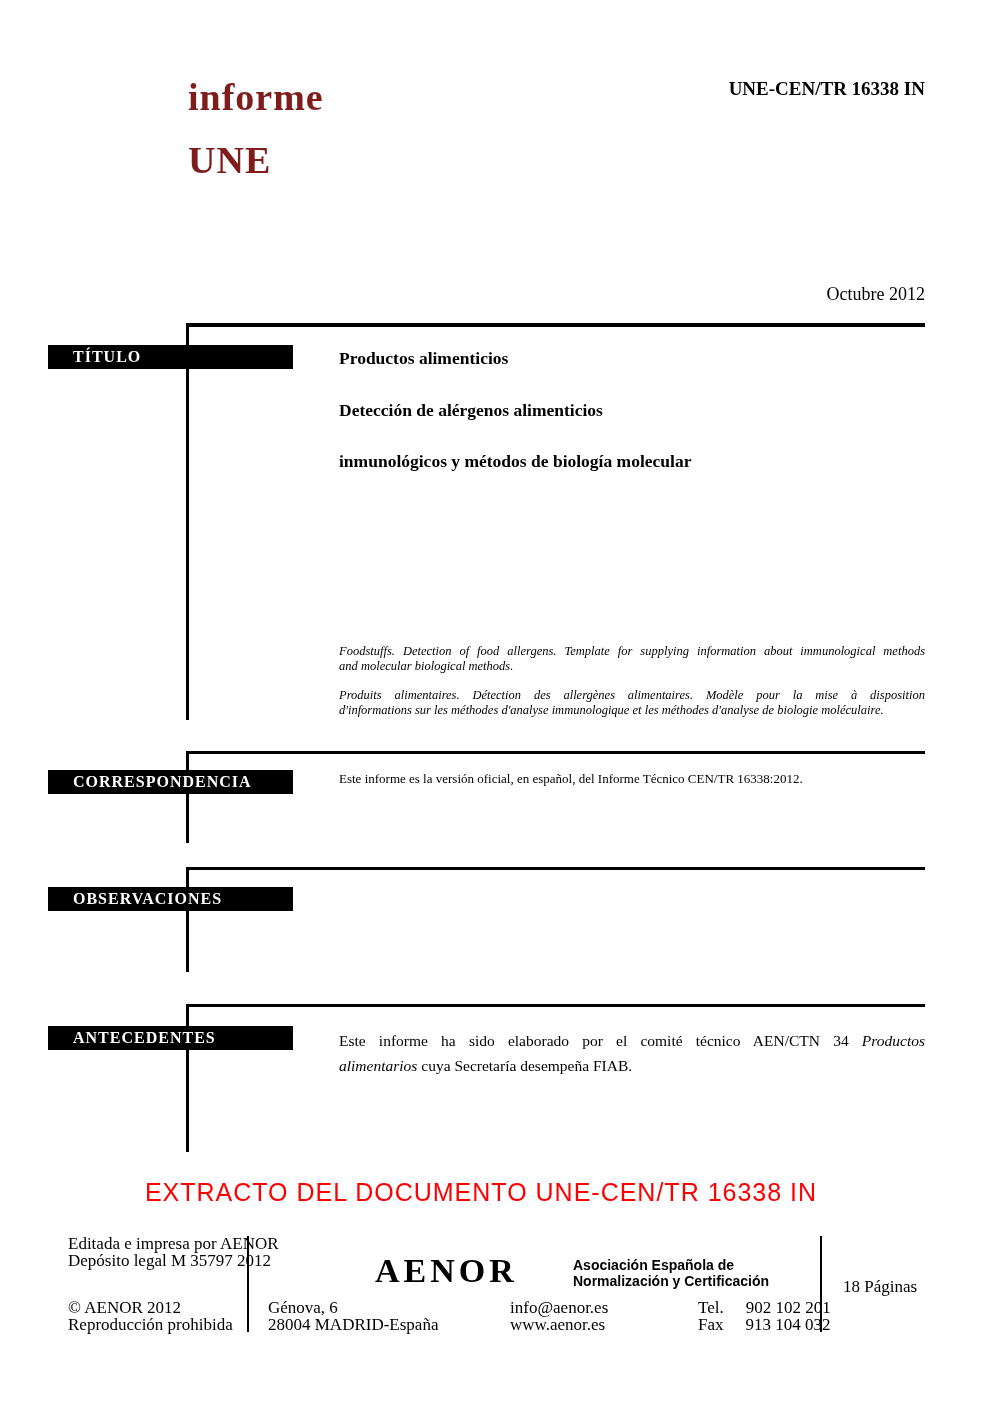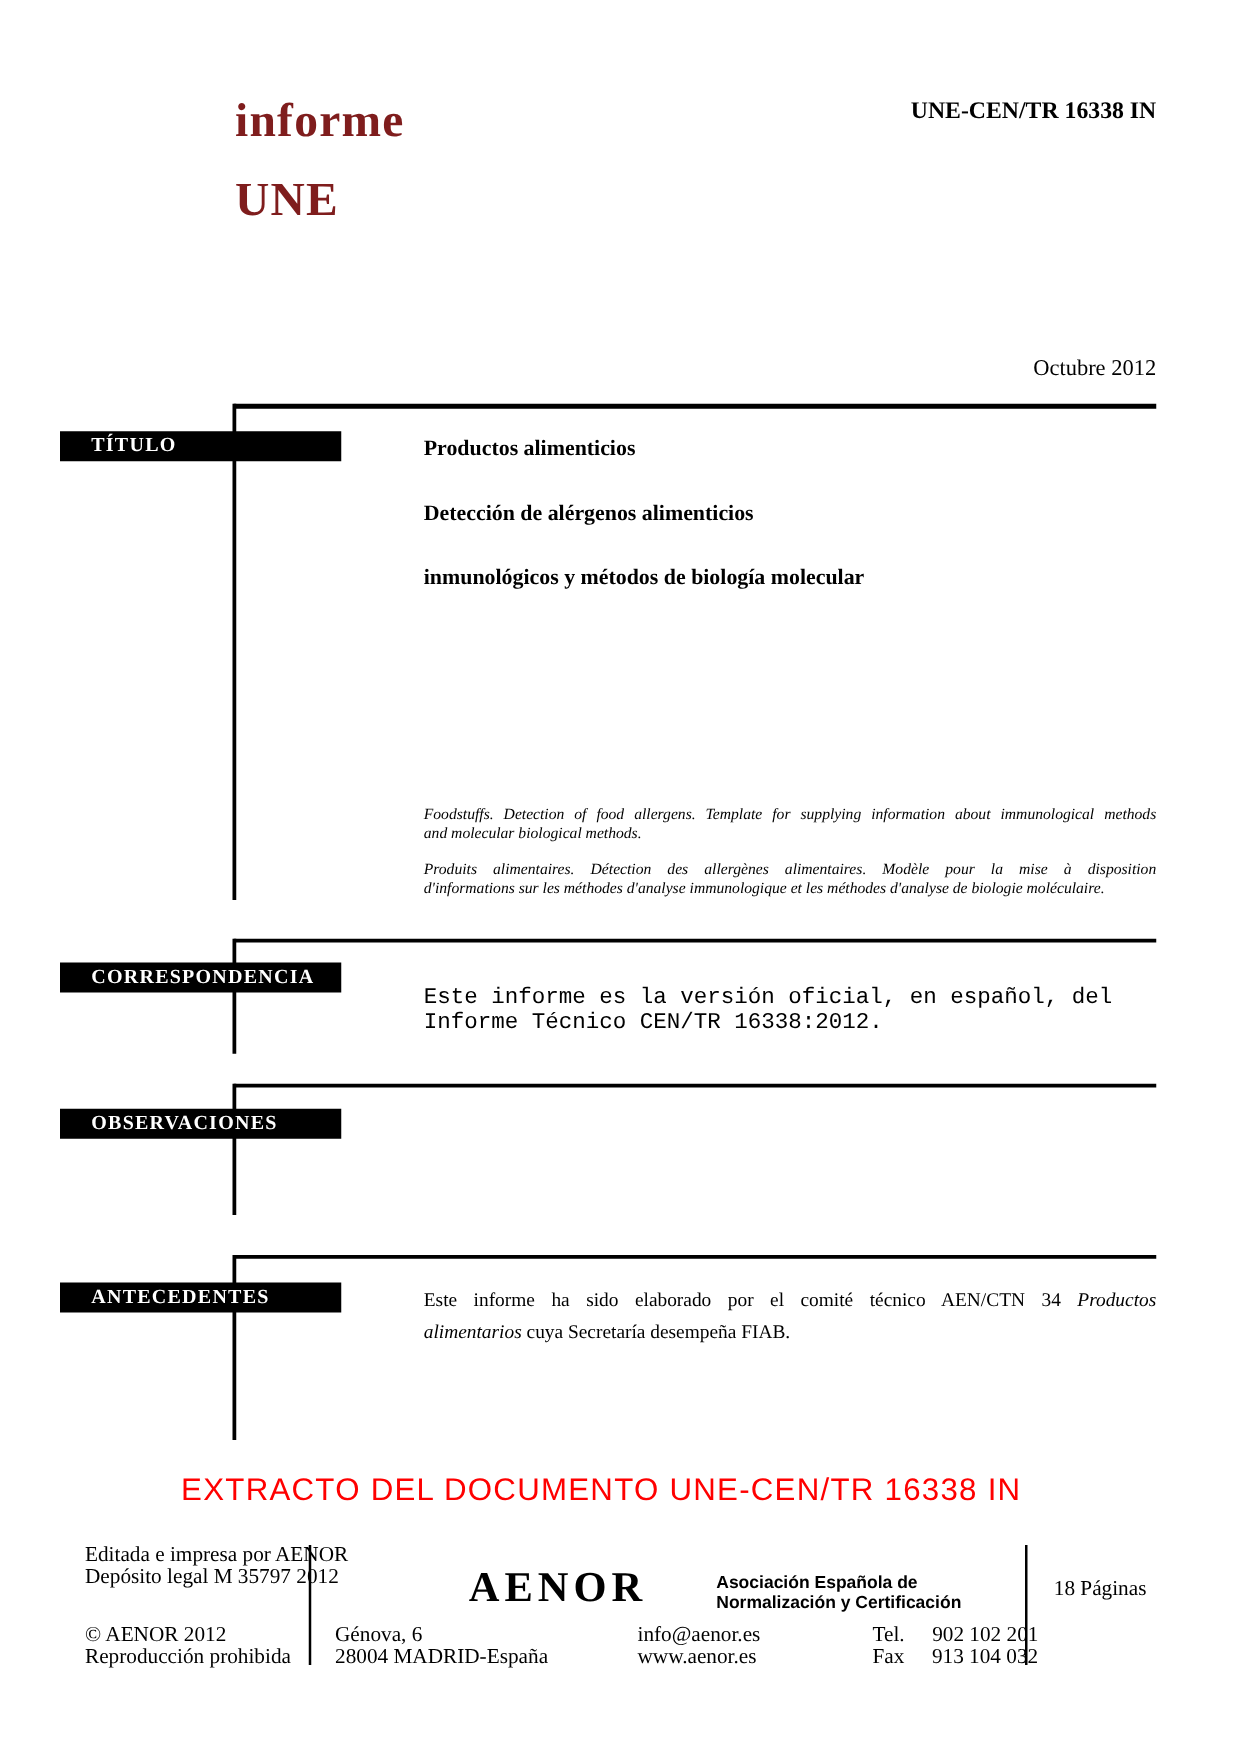--- a/index.html
+++ b/index.html
@@ -15,34 +15,34 @@
   .pub-date  { position:absolute; right:67px; top:284px; font-weight:normal; font-size:18px; }
 
   
   .hline { position:absolute; left:187px; width:738px; height:4px; background:#000; }
   .h1 { top:323px; } .h2 { top:751px; height:3px; } .h3 { top:867px; height:3px; } .h4 { top:1004px; height:3px; }
   .vline { position:absolute; left:186px; width:3px; background:#000; }
   .v1 { top:323px; height:397px; } .v2 { top:751px; height:92px; }
   .v3 { top:867px; height:105px; } .v4 { top:1004px; height:148px; }
 
   
-  .label-box { position:absolute; left:48px; width:225px; height:24px; background:#000;
+  .label-box { position:absolute; left:48px; width:245px; height:24px; background:#000;
                color:#fff; font-weight:bold; font-size:16px; letter-spacing:1px;
                padding-left:25px; display:flex; align-items:center; }
   .lb-titulo { top:345px; } .lb-corr { top:770px; } .lb-obs { top:887px; } .lb-ant { top:1026px; }
 
   
   .content { position:absolute; left:339px; width:586px; }
   .bold17 { font-weight:bold; font-size:17.5px; }
   .t1 { top:348px; } .t2 { top:400px; }
   .t3 { top:448px; line-height:26px; }
   .just-line { text-align:justify; text-align-last:justify; }
   .lang { font-style:italic; font-size:12.5px; line-height:15px; }
   .lang-en { top:644px; } .lang-fr { top:688px; }
-  .corr-text { top:788px; font-size:18px;font-family:Liberation Mono, monospace; }
+  .corr-text { top:771px; font-size:13px; }
   .ant-text { top:1028px; font-size:15.5px; line-height:25px; }
   .ital { font-style:italic; }
 
   
   .extract { position:absolute; left:0; right:30px; top:1178px; text-align:center;
              font-family:"Liberation Sans", sans-serif; font-size:25px; letter-spacing:1px;
              color:#ff0000; }
 
   
   .footer-sm { position:absolute; font-size:17px; line-height:16.5px; }
@@ -140,15 +140,15 @@
     <div>28004 MADRID-España</div>
   </div>
   <div class="footer-sm f-mail" style="position:absolute;">
     <div>info@aenor.es</div>
     <div>www.aenor.es</div>
   </div>
   <div class="f-telfax">
     <div><span>Tel.</span><span class="num">902 102 201</span></div>
     <div><span>Fax</span><span class="num">913 104 032</span></div>
   </div>
-  <div class="footer-sm f-pages" style="position:absolute;">18 Páginas</div>
+  <div class="footer-sm f-pages" style="position:absolute;margin-top:16px;">18 Páginas</div>
 
 </div>
 
 </body></html>

